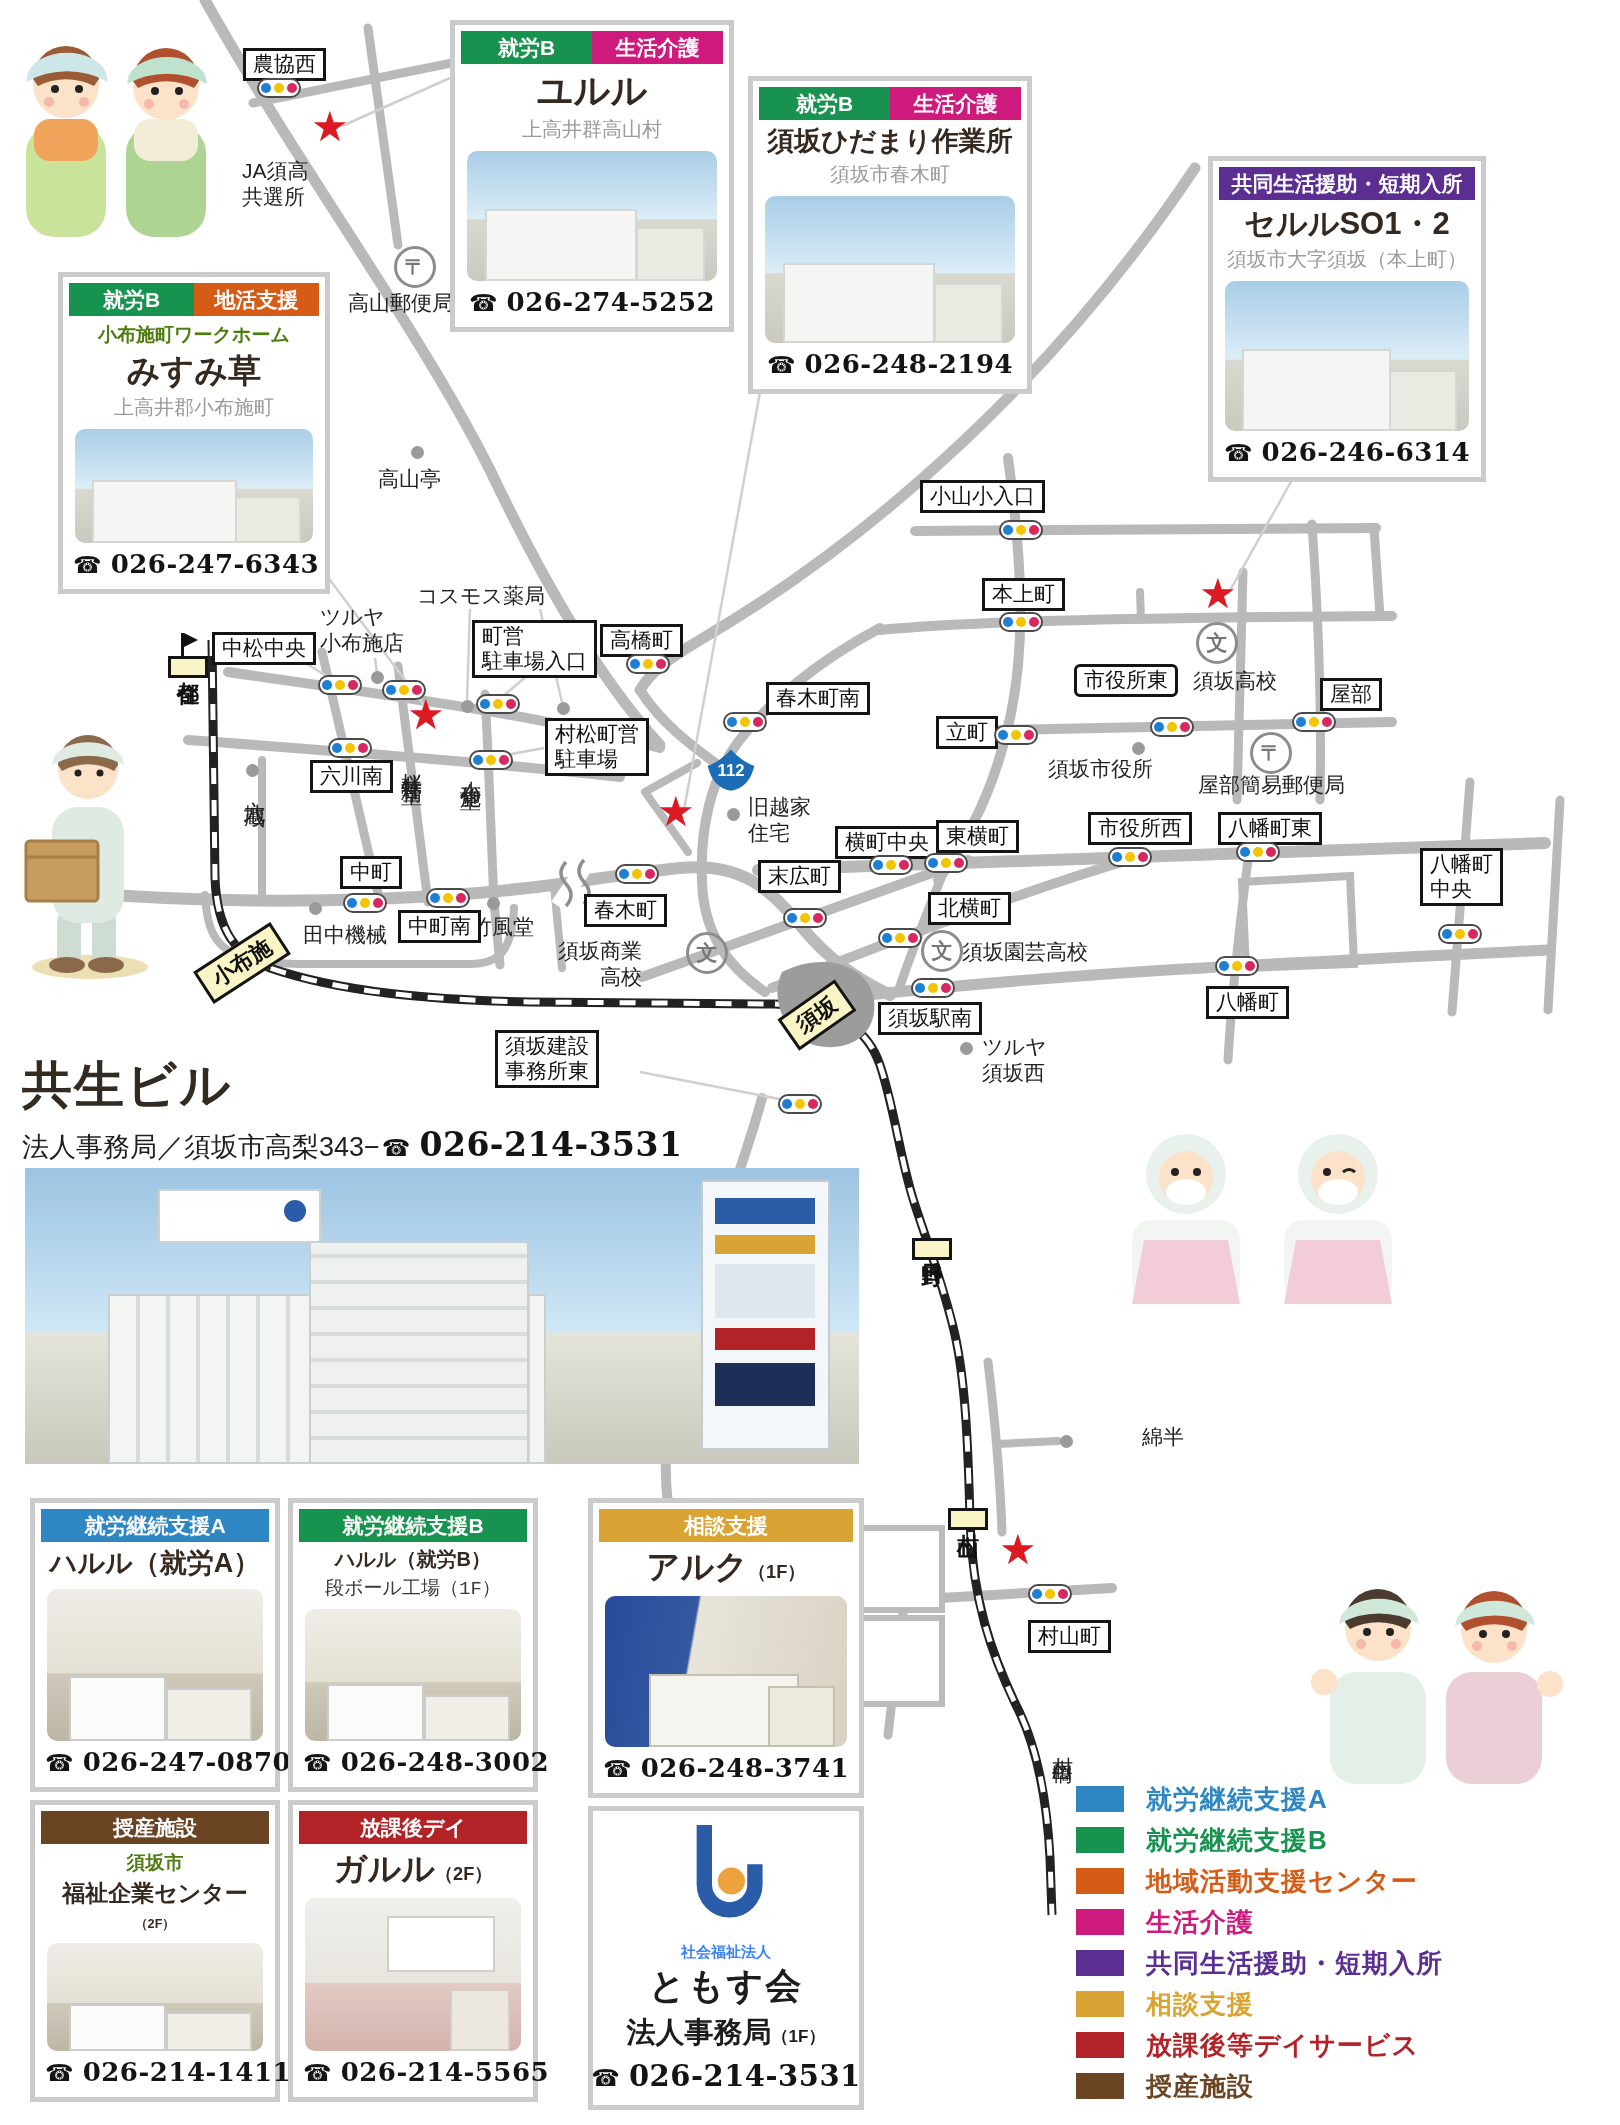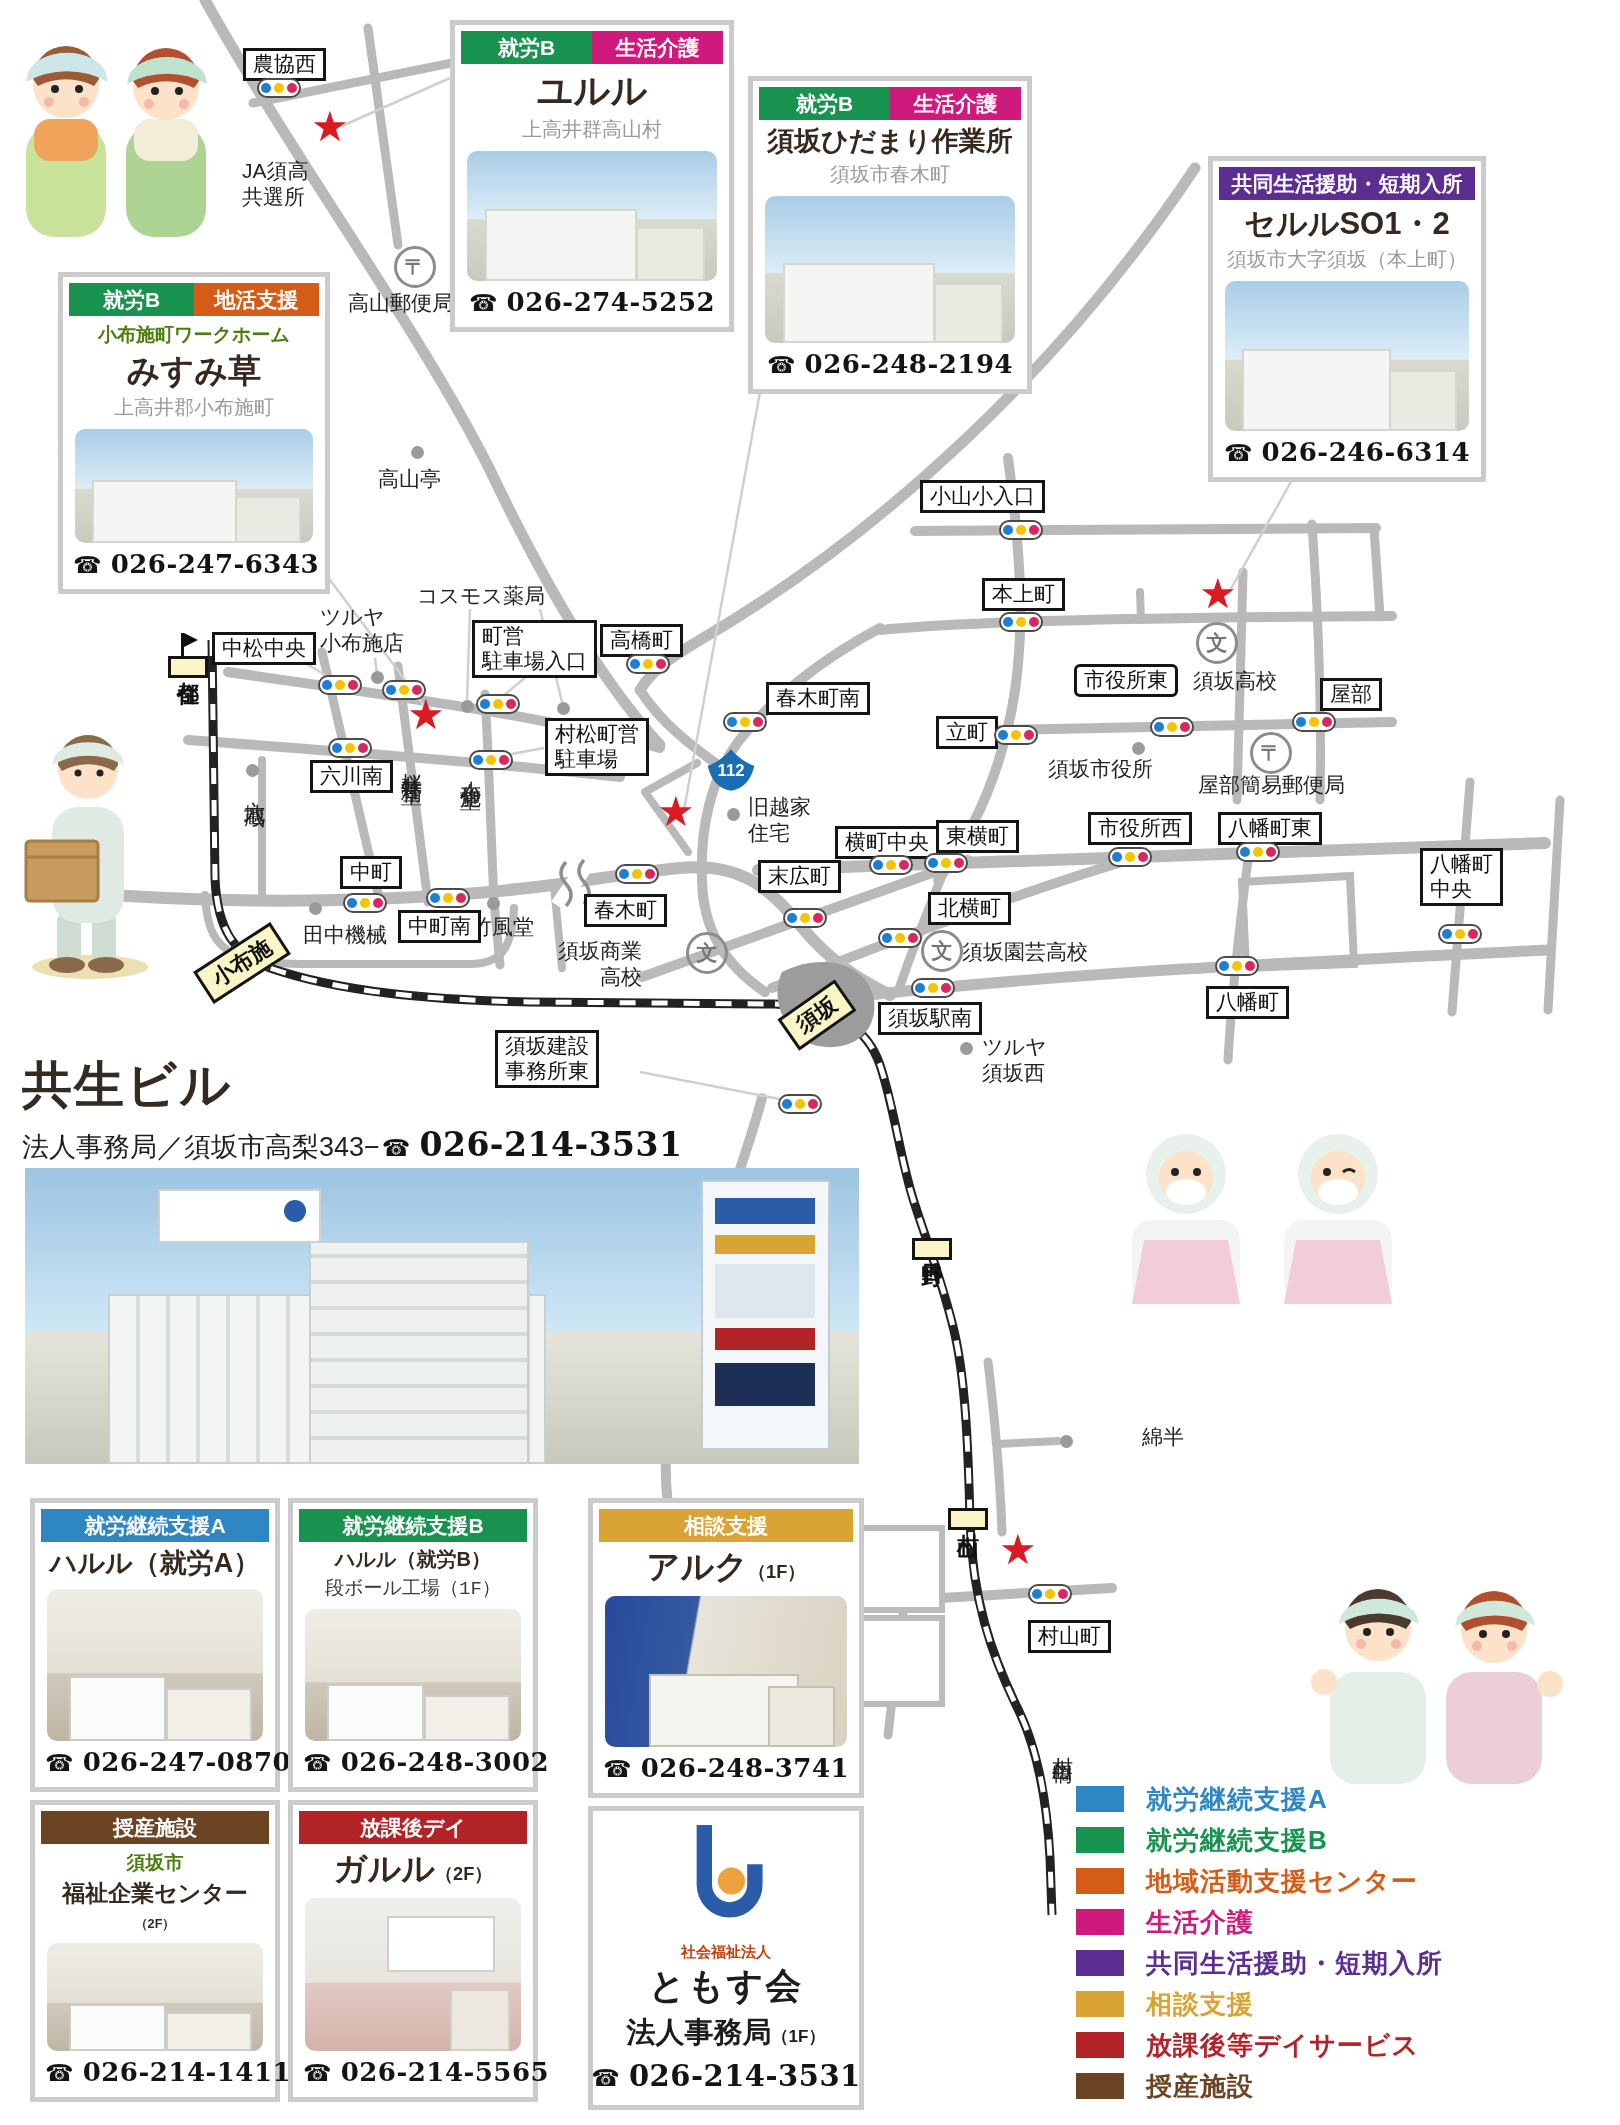--- a/index.html
+++ b/index.html
@@ -70,21 +70,21 @@
   .bp-sign{position:absolute;right:3.5%;top:4%;width:15%;height:90%;background:#f4f7f9;border:2px solid #c3ccd2;}
   .bp-sign i{position:absolute;left:10%;right:10%;display:block;}
   
   #legend{position:absolute;left:1076px;top:1786px;z-index:9;display:flex;flex-direction:column;gap:15px;}
   .lg-row{display:flex;align-items:center;gap:22px;height:26px;}
   .lg-sw{width:48px;height:26px;display:block;}
   .lg-tx{font-size:26px;font-weight:bold;letter-spacing:1px;}
   
   #corp-card{position:absolute;left:588px;top:1806px;width:276px;height:304px;z-index:10;background:#fff;
       border:5px solid #cbcbcb;box-sizing:border-box;display:flex;flex-direction:column;align-items:center;padding:14px 8px 12px;}
-  #corp-card .org-type{font-size:15px;font-weight:bold;color:#c2410c;margin-top:6px;}
+  #corp-card .org-type{font-size:15px;font-weight:bold;color:#3b82f6;margin-top:6px;}
   #corp-card .org{font-size:36px;font-weight:900;color:#1c1c1c;letter-spacing:2px;}
   #corp-card .dept{font-size:29px;font-weight:900;color:#1c1c1c;margin-top:2px;}
   #corp-card .dept .tsmall{font-size:17px;}
   #corp-card .phone{font-size:29px;margin-top:6px;}
 </style>
 </head>
 <body>
 
 <div id="canvas">
 

